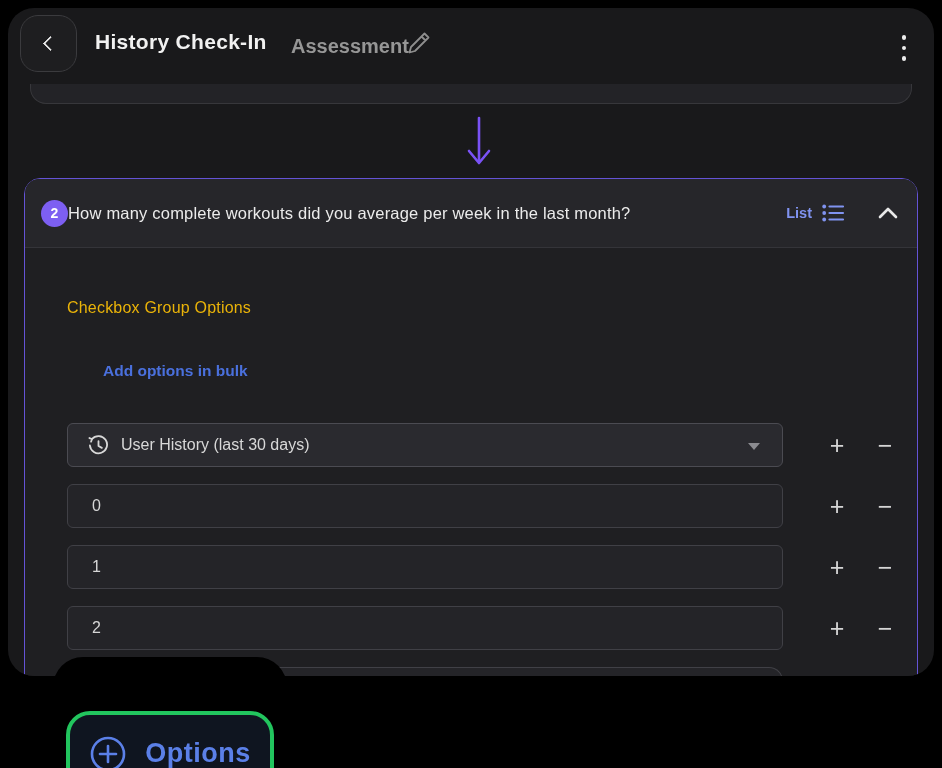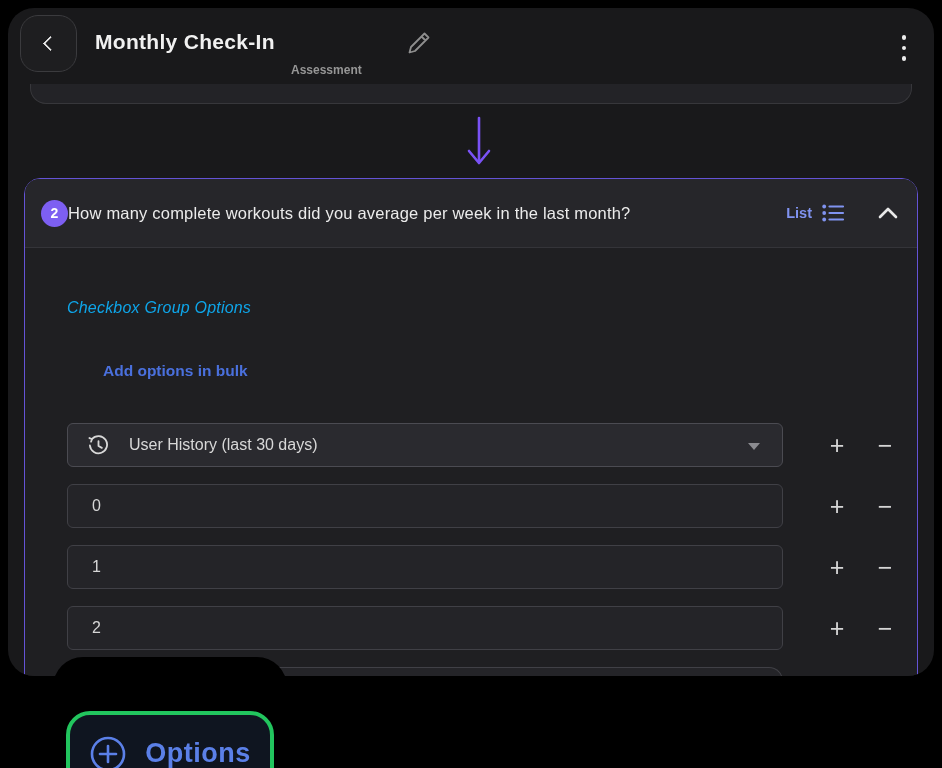--- a/index.html
+++ b/index.html
@@ -20,21 +20,21 @@
   }
   .chev-left {
     width:11px; height:11px; border-left:2.6px solid #e9e9e9; border-bottom:2.6px solid #e9e9e9;
     transform:rotate(45deg); border-radius:1px; margin-left:4px;
   }
   .page-title {
     position:absolute; left:87px; top:22px; font-size:21px; font-weight:700;
     color:#f1f1f1; letter-spacing:.3px;
   }
   .page-subtitle {
-    position:absolute; left:283px; top:27px; font-size:12px; font-weight:700; color:#969696;margin-top:28px;
+    position:absolute; left:283px; top:27px; font-size:20px; font-weight:700; color:#969696;
   }
   .pencil-icon { position:absolute; left:399px; top:24px; }
   .kebab-icon { position:absolute; left:886px; top:22px; width:20px; height:36px; cursor:pointer;
     display:flex; flex-direction:column; align-items:center; justify-content:center; gap:6px; }
   .kebab-icon i { width:4.5px; height:4.5px; border-radius:50%; background:#ececec; }
 
   
   .prev-card {
     position:absolute; left:22px; top:76px; width:882px; height:20px;
     background:#232327; border:1px solid #37373b; border-top:none;
@@ -60,29 +60,29 @@
     flex:0 0 auto;
   }
   .q-text {
     font-size:16.5px; font-weight:400; color:#ebebeb; letter-spacing:.2px;
     flex:1 1 auto; white-space:nowrap; overflow:hidden;
   }
   .q-type { display:flex; align-items:center; gap:9px; margin-left:12px; cursor:pointer; }
   .q-type-label { font-size:14.5px; font-weight:700; color:#8093f0;margin-left:28px; }
   .collapse-btn { margin-left:32px; cursor:pointer; display:flex; align-items:center; }
 
-  .section-title { position:absolute; left:42px; top:120px; font-size:16px; color:#0ea5e9; letter-spacing:.2px;font-style:italic; }
+  .section-title { position:absolute; left:42px; top:120px; font-size:16px; color:#eab308; letter-spacing:.2px; }
   .bulk-link { position:absolute; left:42px; top:183px; font-size:15.5px; font-weight:600; color:#4a70dd; cursor:pointer;margin-left:36px; }
 
   .opt-row { position:absolute; left:42px; width:792px; height:44px; }
   .opt-input {
     position:absolute; left:0; top:0; width:716px; height:44px;
     background:#242428; border:1px solid #404046; border-radius:6px;
     display:flex; align-items:center; padding-left:24px;
-    color:#d6d6d6; font-size:16px; cursor:text;gap:8px;
+    color:#d6d6d6; font-size:16px; cursor:text;
   }
   .opt-input.dropdown { background:#2a2a2f; border-color:#4b4b52; cursor:pointer; padding-left:20px; }
   .dd-label { margin-left:12px; color:#d8d8d8; }
   .dd-caret {
     position:absolute; right:22px; top:19px; width:0; height:0;
     border-left:6px solid transparent; border-right:6px solid transparent;
     border-top:7px solid #8b8b90;
   }
   .row-add, .row-remove {
     position:absolute; top:0; width:36px; height:44px; display:flex; align-items:center; justify-content:center;
@@ -113,21 +113,21 @@
 </head>
 <body>
 
 <div class="canvas">
 
   <div class="app-window">
 
     <div class="back-btn">
       <span class="chev-left"></span>
     </div>
-    <div class="page-title">Monthly Check-In</div>
+    <div class="page-title">History Check-In</div>
     <div class="page-subtitle">Assessment</div>
     <div class="pencil-icon">
       <svg width="24" height="24" viewBox="0 0 24 24" fill="none" stroke="#8e8e8e" stroke-width="1.8" stroke-linejoin="round">
         <path d="M14.5 4.5l3-3 4 4-3 3z M14.5 4.5L4 15l-1.5 5.5L8 19 18.5 8.5"></path>
       </svg>
     </div>
     <div class="kebab-icon">
         <i></i>
         <i></i>
         <i></i>

